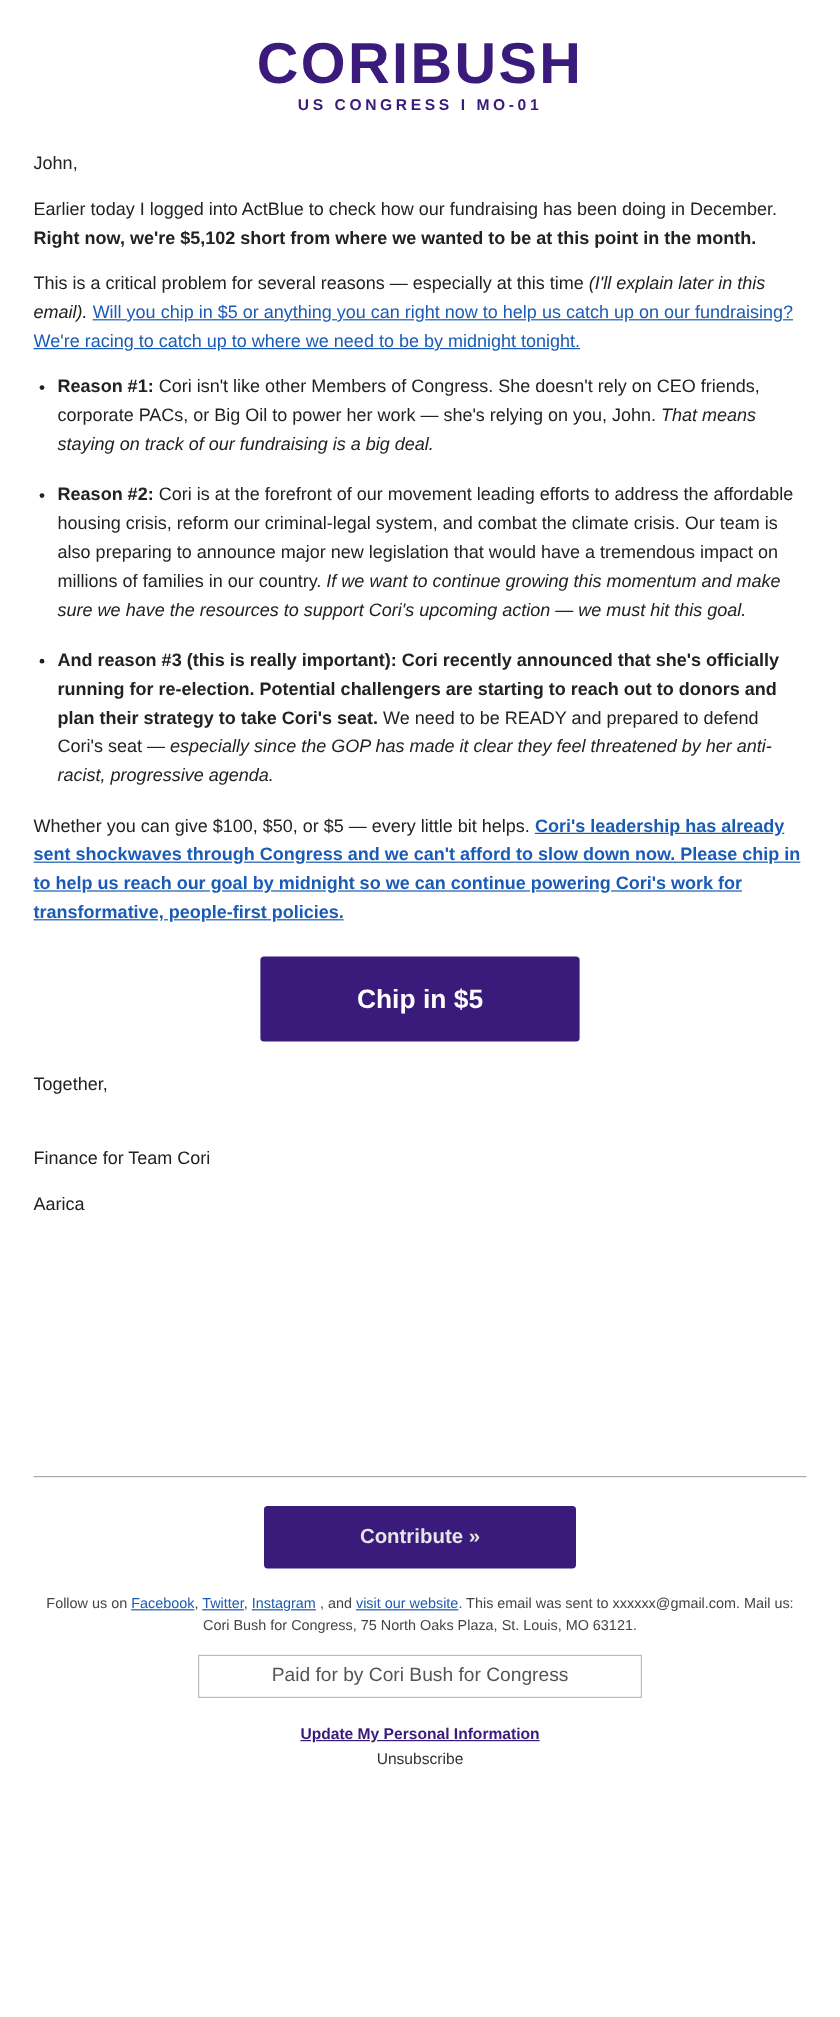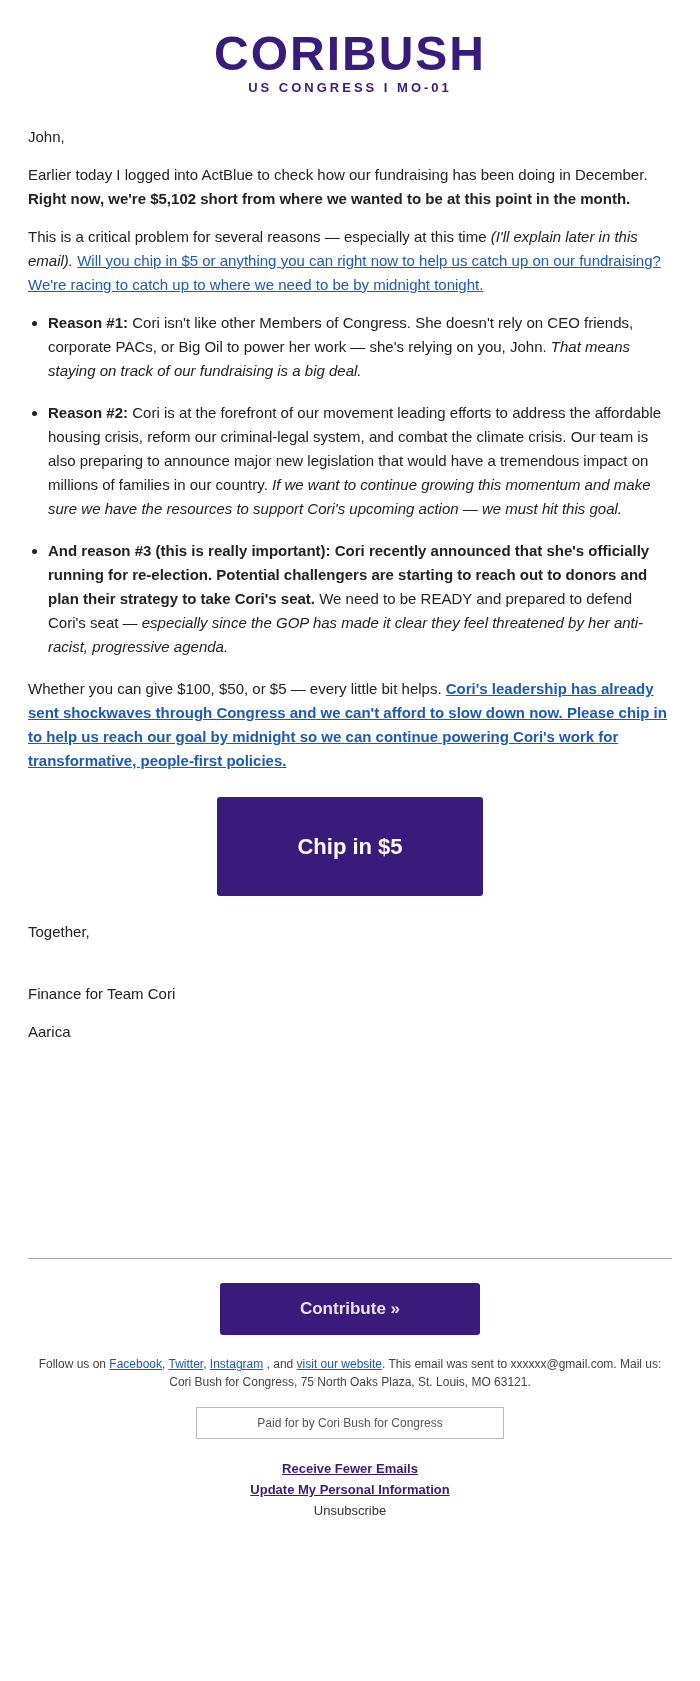--- a/index.html
+++ b/index.html
@@ -68,21 +68,21 @@
     .donate-btn-wrap {
       text-align: center;
       margin: 24px 0 24px;
     }
     .donate-btn {
       display: inline-block;
       background-color: #3a1a7a;
       color: #fff;
       font-size: 22px;
       font-weight: bold;
-      padding: 32px 80px;
+      padding: 18px 80px;
       border-radius: 3px;
       text-decoration: none;
       cursor: pointer;
       border: none;
     }
     .signature {
       margin-top: 10px;
       margin-bottom: 10px;
     }
     .spacer {
@@ -120,21 +120,21 @@
     }
     .footer-text a {
       color: #1a5bb5;
       text-decoration: underline;
       text-align: right;
     }
     .paid-by-box {
       border: 1px solid #bbb;
       display: inline-block;
       padding: 8px 60px;
-      font-size: 12px;
+      font-size: 16px;
       color: #555;
       margin-bottom: 14px;
     }
     .footer-links {
       margin-top: 8px;
     }
     .footer-links a {
       display: block;
       color: #3a1a7a;
       text-decoration: underline;
@@ -221,21 +221,20 @@
       <a href="#">Instagram</a>
       <span>, and</span>
       <a href="#">visit our website</a><span>. This email was sent to xxxxxx@gmail.com. Mail us: Cori Bush for Congress, 75 North Oaks Plaza, St. Louis, MO 63121.</span>
     </p>
 
     <div>
       <span class="paid-by-box">Paid for by Cori Bush for Congress</span>
     </div>
 
     <div class="footer-links">
-      <a href="#">Receive Fewer Emails</a>
       <a href="#">Update My Personal Information</a>
     </div>
 
     <div class="footer-unsubscribe">Unsubscribe</div>
 
   </div>
 
 </div>
 
 </body></html>

